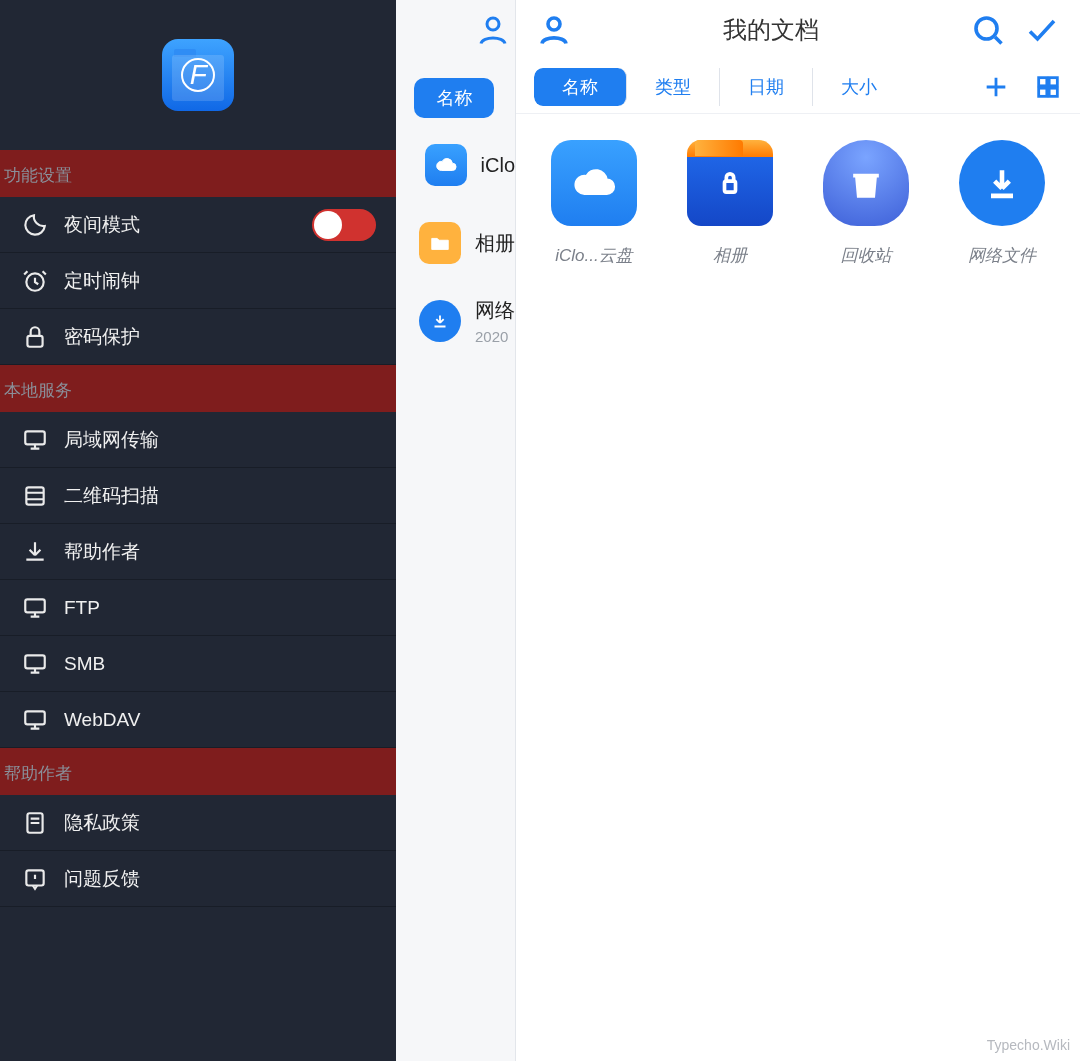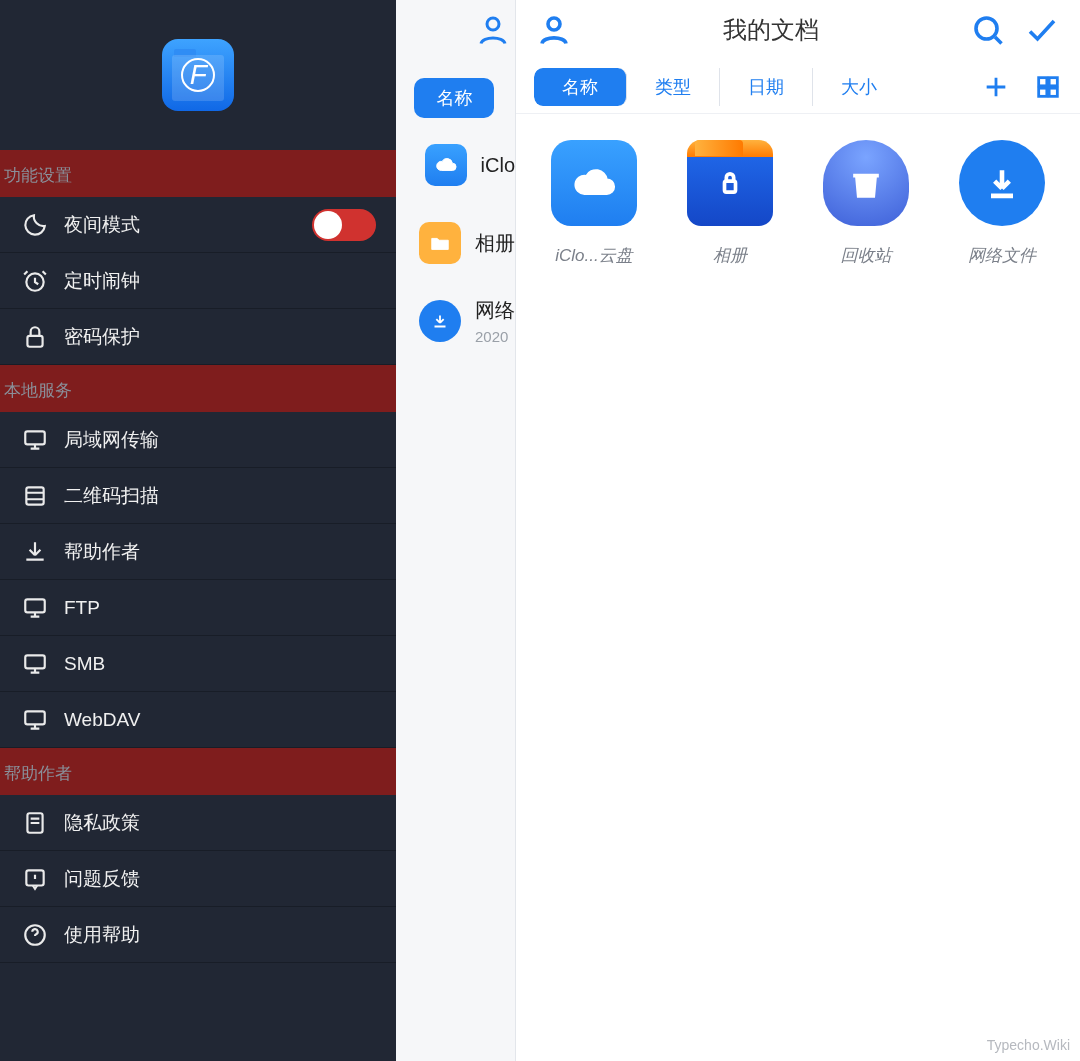--- a/index.html
+++ b/index.html
@@ -265,29 +265,20 @@
     <div class="row">
       <span class="icon">
         <svg viewBox="0 0 24 24">
             <rect x="4" y="4" width="16" height="14" rx="2"></rect>
             <path d="M12 8v4M12 14h0M10 18l2 3 2-3"></path>
           </svg>
       </span>
       <span>问题反馈</span>
     </div>
 
-    <div class="row">
-      <span class="icon">
-        <svg viewBox="0 0 24 24">
-            <circle cx="12" cy="12" r="9"></circle>
-            <path d="M9.5 9a2.5 2.5 0 1 1 3.5 2.3c-.9.4-1 1-1 1.7M12 17h0"></path>
-          </svg>
-      </span>
-      <span>使用帮助</span>
-    </div>
   </div>
 
   <div class="panel-mid">
     <div class="mid-head">
       <svg class="blue" viewBox="0 0 24 24" width="36" height="36" fill="none" stroke-width="2">
           <circle cx="12" cy="8" r="4"></circle>
           <path d="M4 21c1-5 15-5 16 0"></path>
         </svg>
     </div>
     <div class="pill">名称</div>

